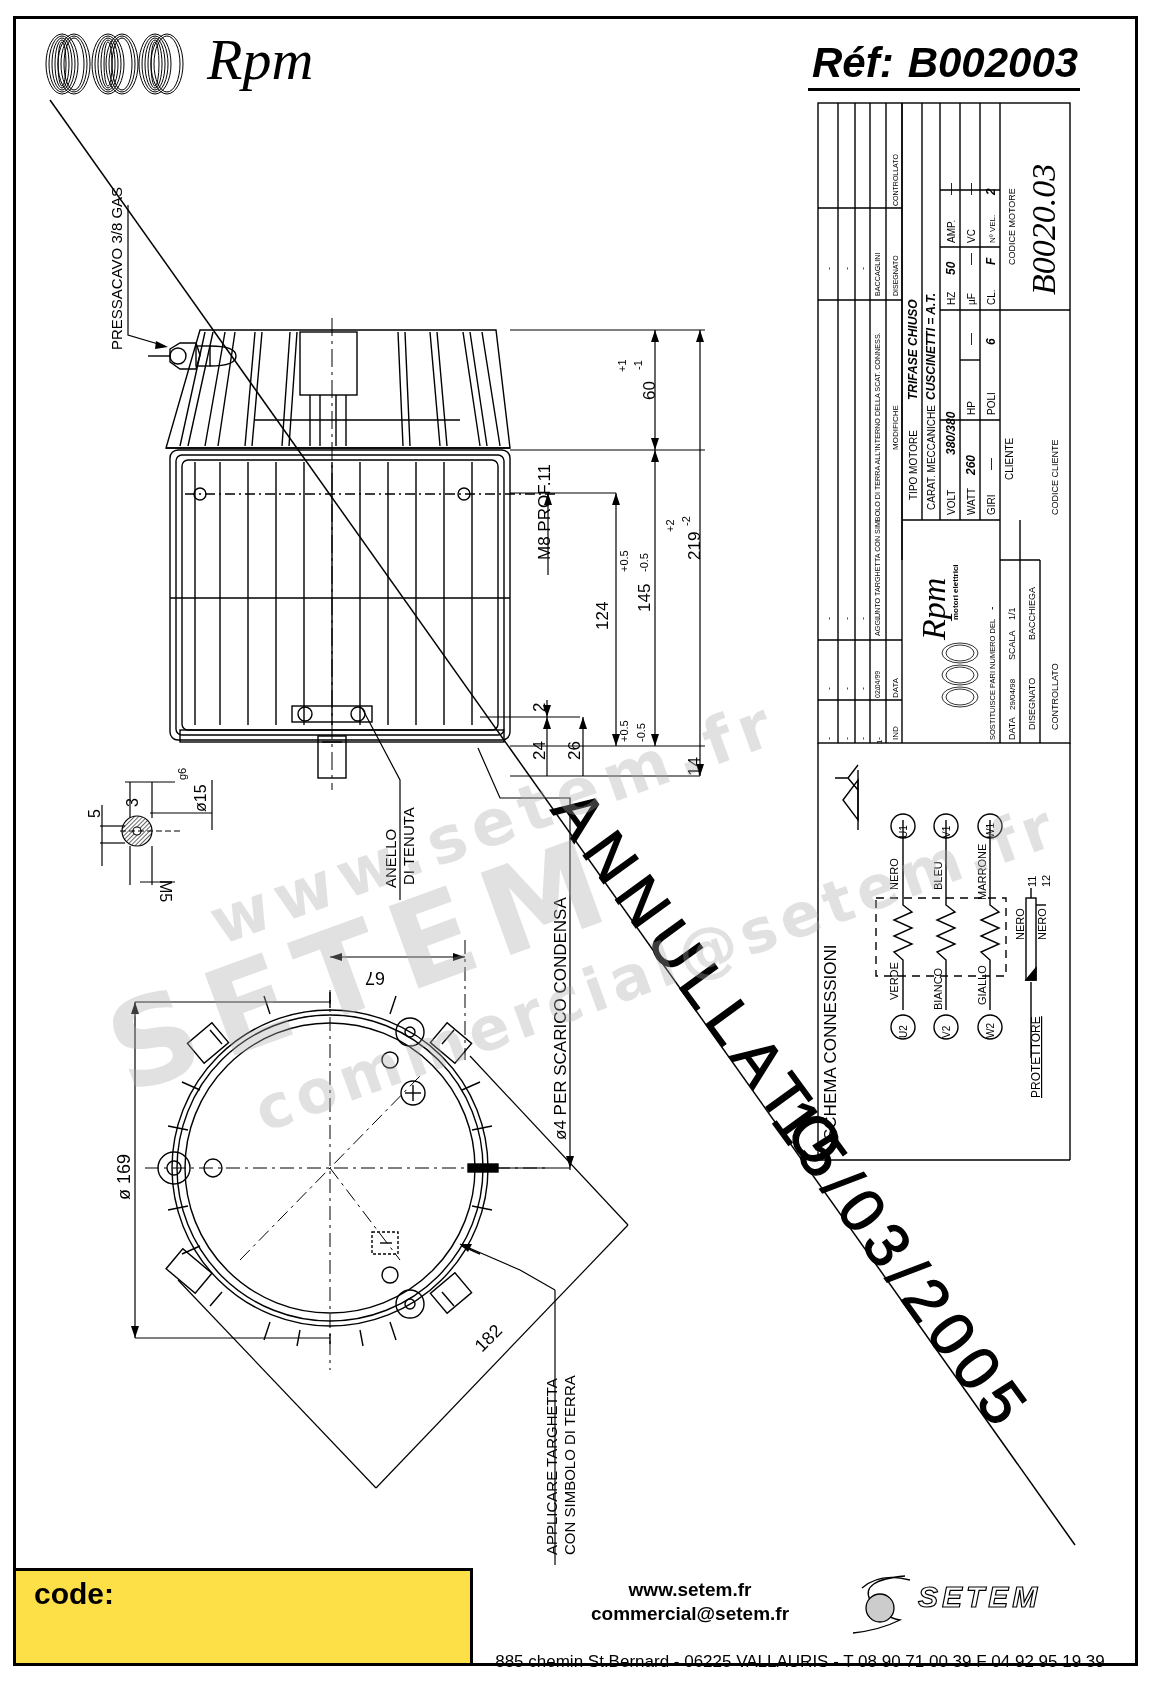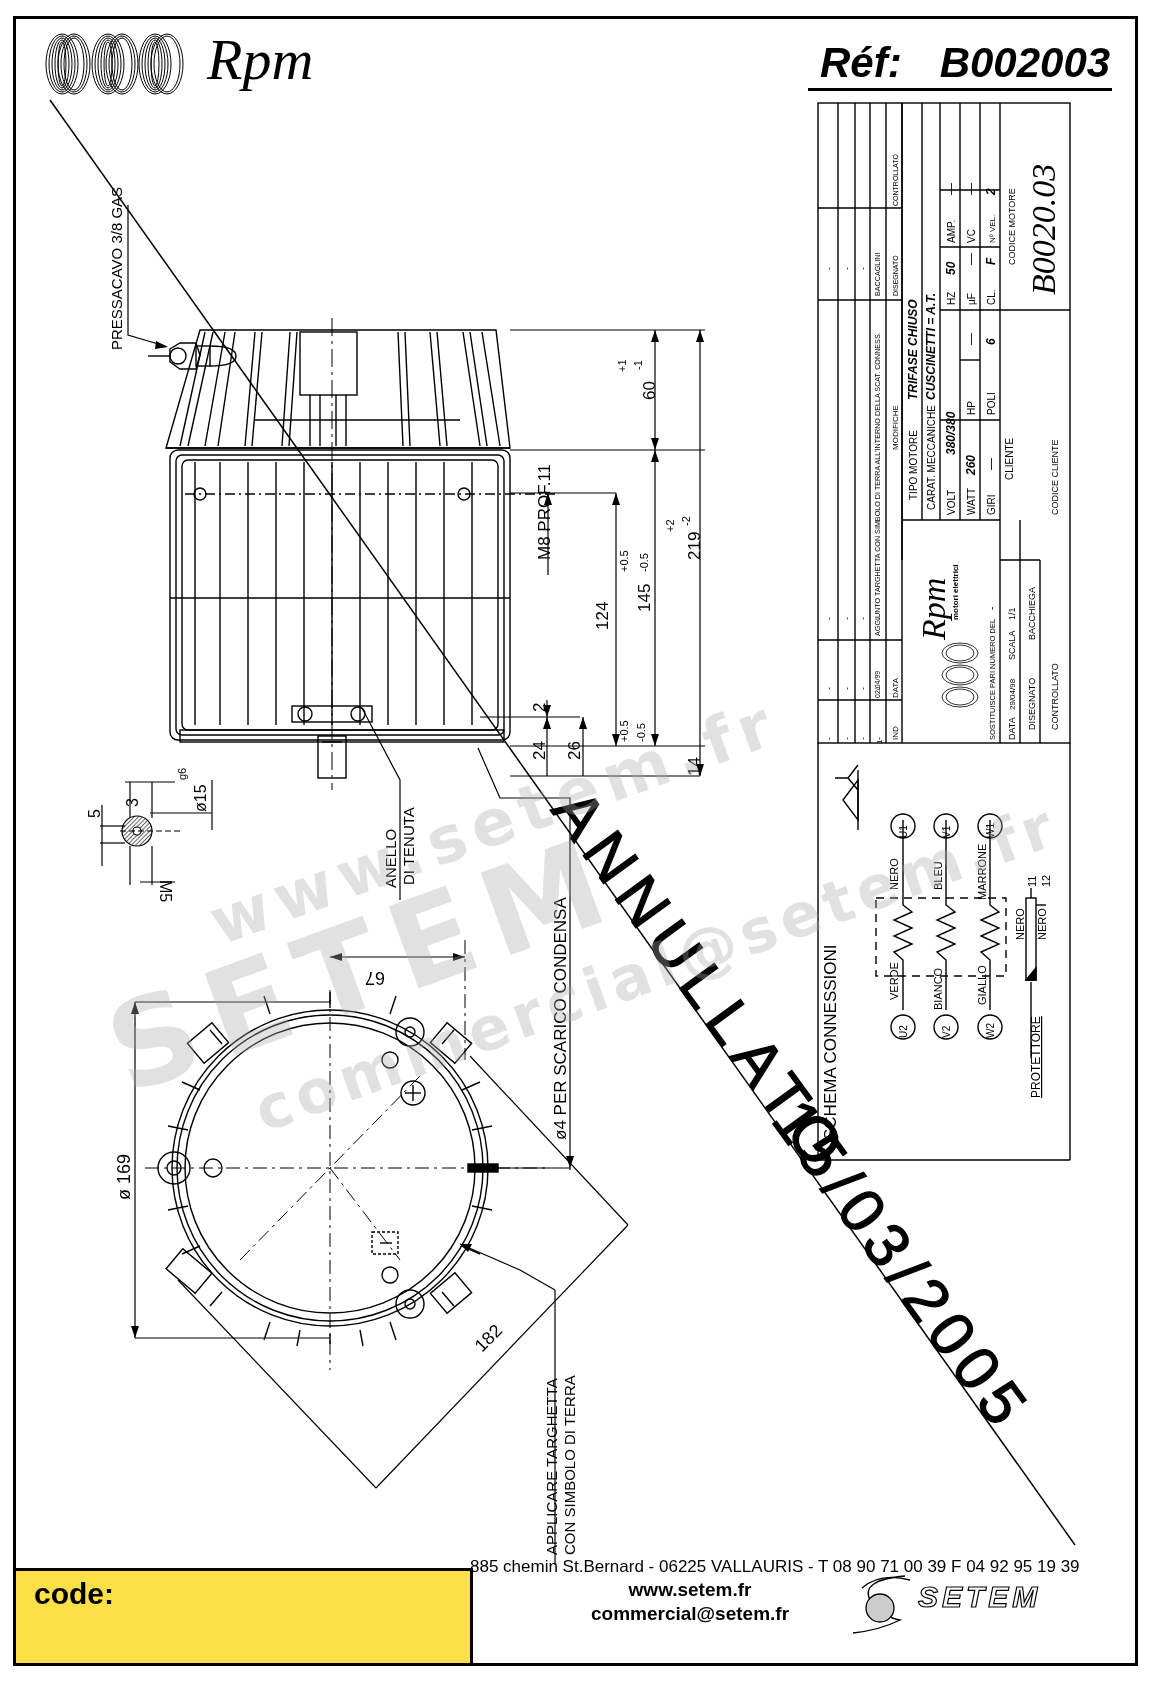--- a/index.html
+++ b/index.html
@@ -3,26 +3,26 @@
 <meta charset="utf-8">
 <style>
   html, body { margin:0; padding:0; background:#fff; }
   body { width:1154px; height:1683px; position:relative; overflow:hidden; font-family:"Liberation Sans", sans-serif; color:#000; }
   .frame { position:absolute; left:13px; top:16px; width:1125px; height:1650px; border:3px solid #000; box-sizing:border-box; }
   svg.drawing { position:absolute; left:0; top:0; }
   .t { font-family:"Liberation Sans", sans-serif; fill:#000; }
   .cad { font-family:"Liberation Sans", sans-serif; fill:#000; }
   .logo-rpm { position:absolute; left:207px; top:30px; font-family:"Liberation Serif", serif; font-style:italic; font-size:58px; line-height:60px; }
   .ref { position:absolute; left:808px; top:40px; font-family:"Liberation Sans", sans-serif; font-style:italic; font-weight:bold; font-size:42px; border-bottom:3px solid #000; line-height:46px; padding:0 2px 2px 0; }
-  .ref span { margin-left:38px; }
+  .ref span { margin-left:14px; }
   .code-box { position:absolute; left:13px; top:1568px; width:460px; height:98px; border:3px solid #000; box-sizing:border-box; background:#fde047; }
   .code-label { position:absolute; left:18px; top:6px; font-size:30px; font-weight:bold; }
   .code-value { position:absolute; left:100px; top:36px; font-size:56px; font-weight:bold; letter-spacing:-1px; }
   .contact { position:absolute; left:560px; top:1578px; width:260px; text-align:center; font-size:19px; font-weight:bold; line-height:24px; }
-  .address { position:absolute; left:470px; top:1557px; width:660px; font-size:17px; }
+  .address { position:absolute; left:470px; top:1652px; width:660px; text-align:center; font-size:17px; }
   .setem-word { position:absolute; left:918px; top:1580px; font-family:"Liberation Sans", sans-serif; font-style:italic; font-weight:bold; font-size:30px; letter-spacing:4px; color:#fff; -webkit-text-stroke:1.2px #000; }
   .wm { position:absolute; font-family:"DejaVu Sans", sans-serif; font-weight:bold; color:rgba(170,170,170,0.35); white-space:nowrap; transform-origin:left top; pointer-events:none; }
 </style>
 </head>
 <body>
 
 <div class="frame"></div>
 
 <svg class="drawing" width="1154" height="1683" viewBox="0 0 1154 1683">
 
@@ -422,21 +422,21 @@
 
   <g stroke="#000" fill="none" stroke-width="1.3">
     <path d="M905 1576 Q 860 1580 870 1600 Q 885 1618 900 1620 Q 880 1630 853 1633"></path>
     <circle cx="880" cy="1608" r="14" fill="#ccc"></circle>
     <path d="M910 1580 Q 880 1572 862 1588"></path>
   </g>
 </svg>
 
 <div class="logo-rpm">Rpm</div>
 <div class="ref">
-  <span style="margin-left:12px">Réf:</span><span>B002003</span>
+  <span style="margin-left:4px">Réf:</span><span>B002003</span>
 </div>
 
 <div class="wm" style="left:200px;top:890px;font-size:64px;transform:rotate(-20deg);letter-spacing:8px;">www.setem.fr</div>
 <div class="wm" style="left:90px;top:990px;font-size:120px;transform:rotate(-20deg);letter-spacing:16px;">SETEM</div>
 <div class="wm" style="left:245px;top:1080px;font-size:60px;transform:rotate(-20deg);letter-spacing:6px;">commercial@setem.fr</div>
 
 <div class="code-box">
   <div class="code-label">code:</div>
 </div>
 <div class="contact">

